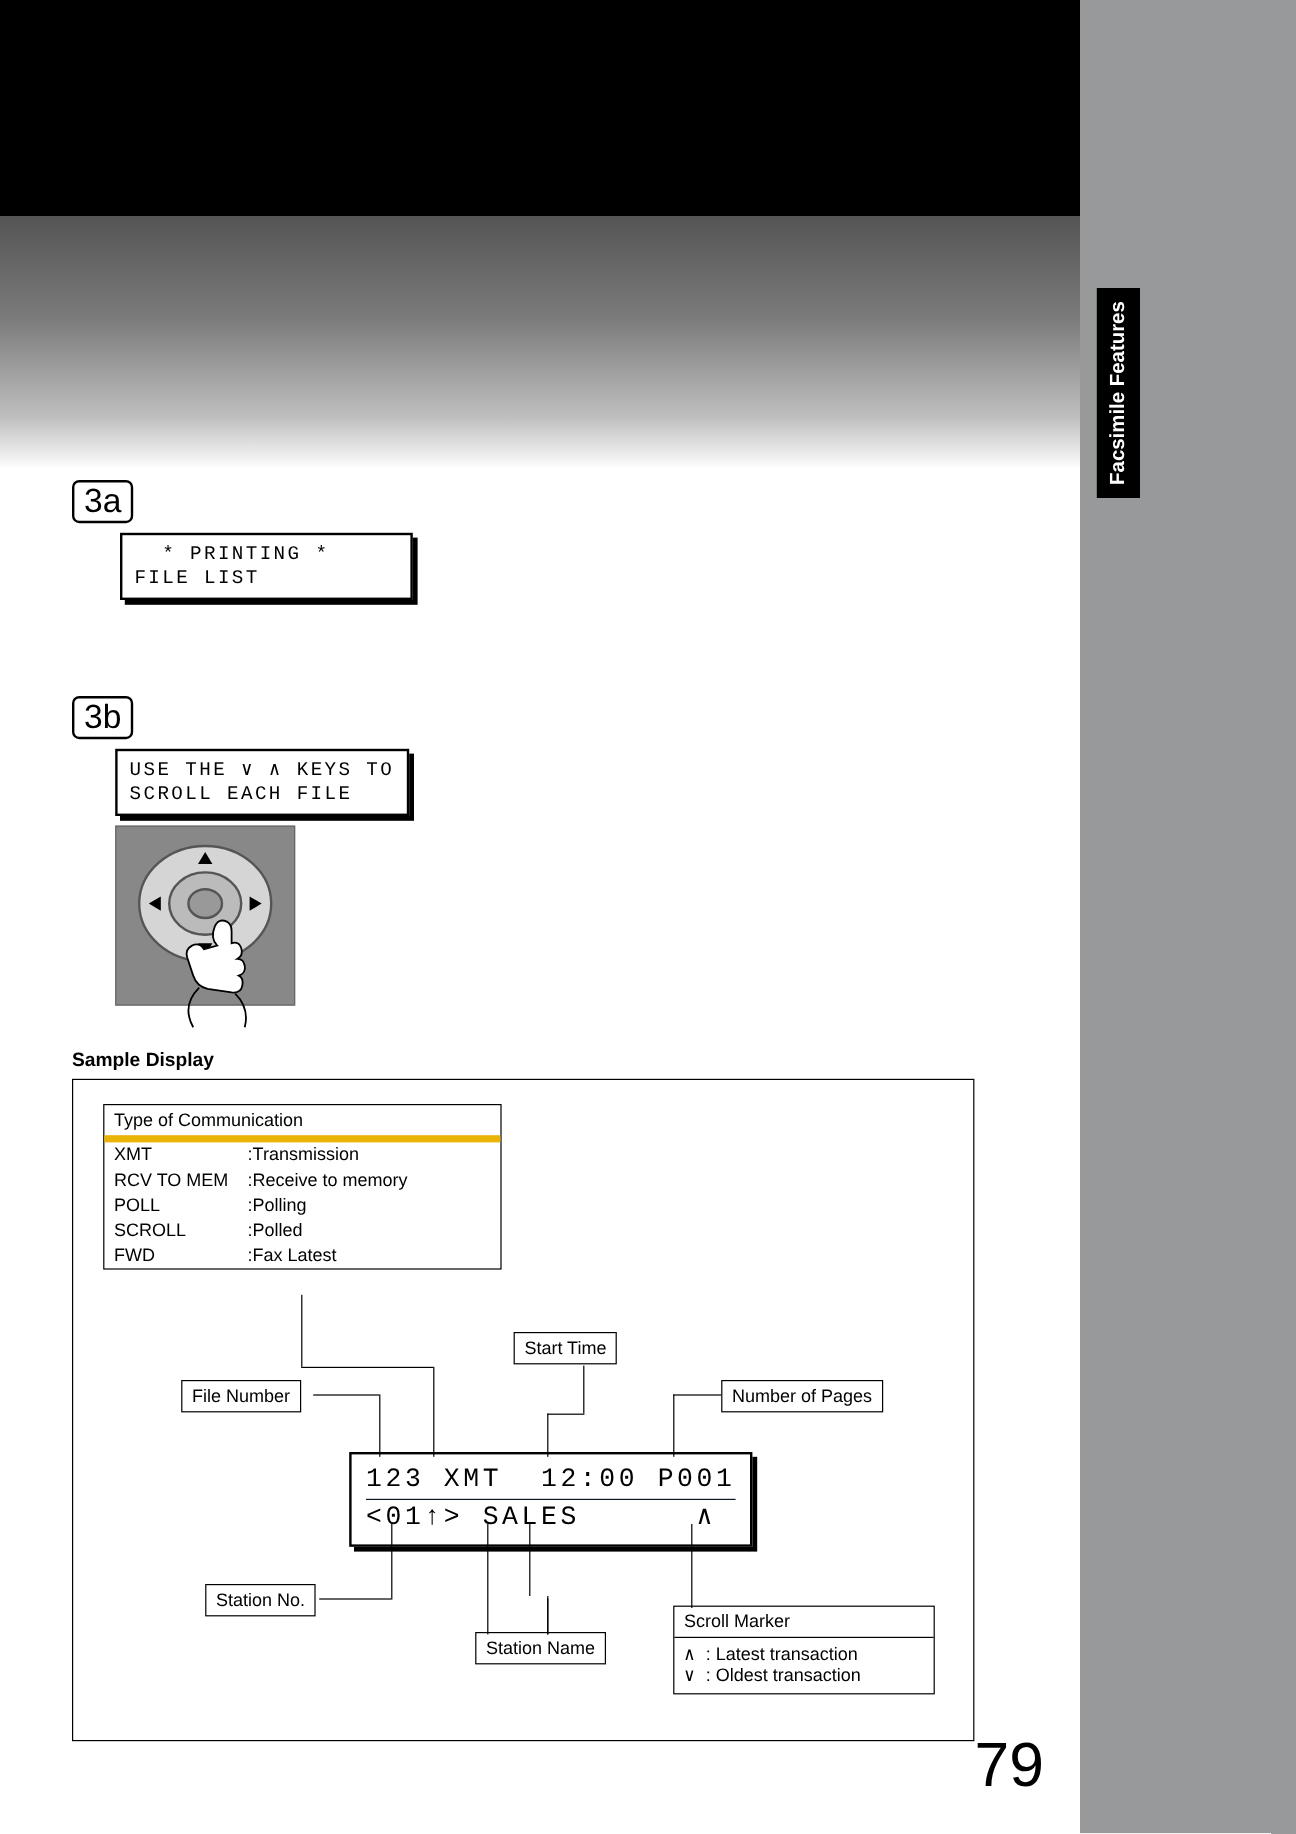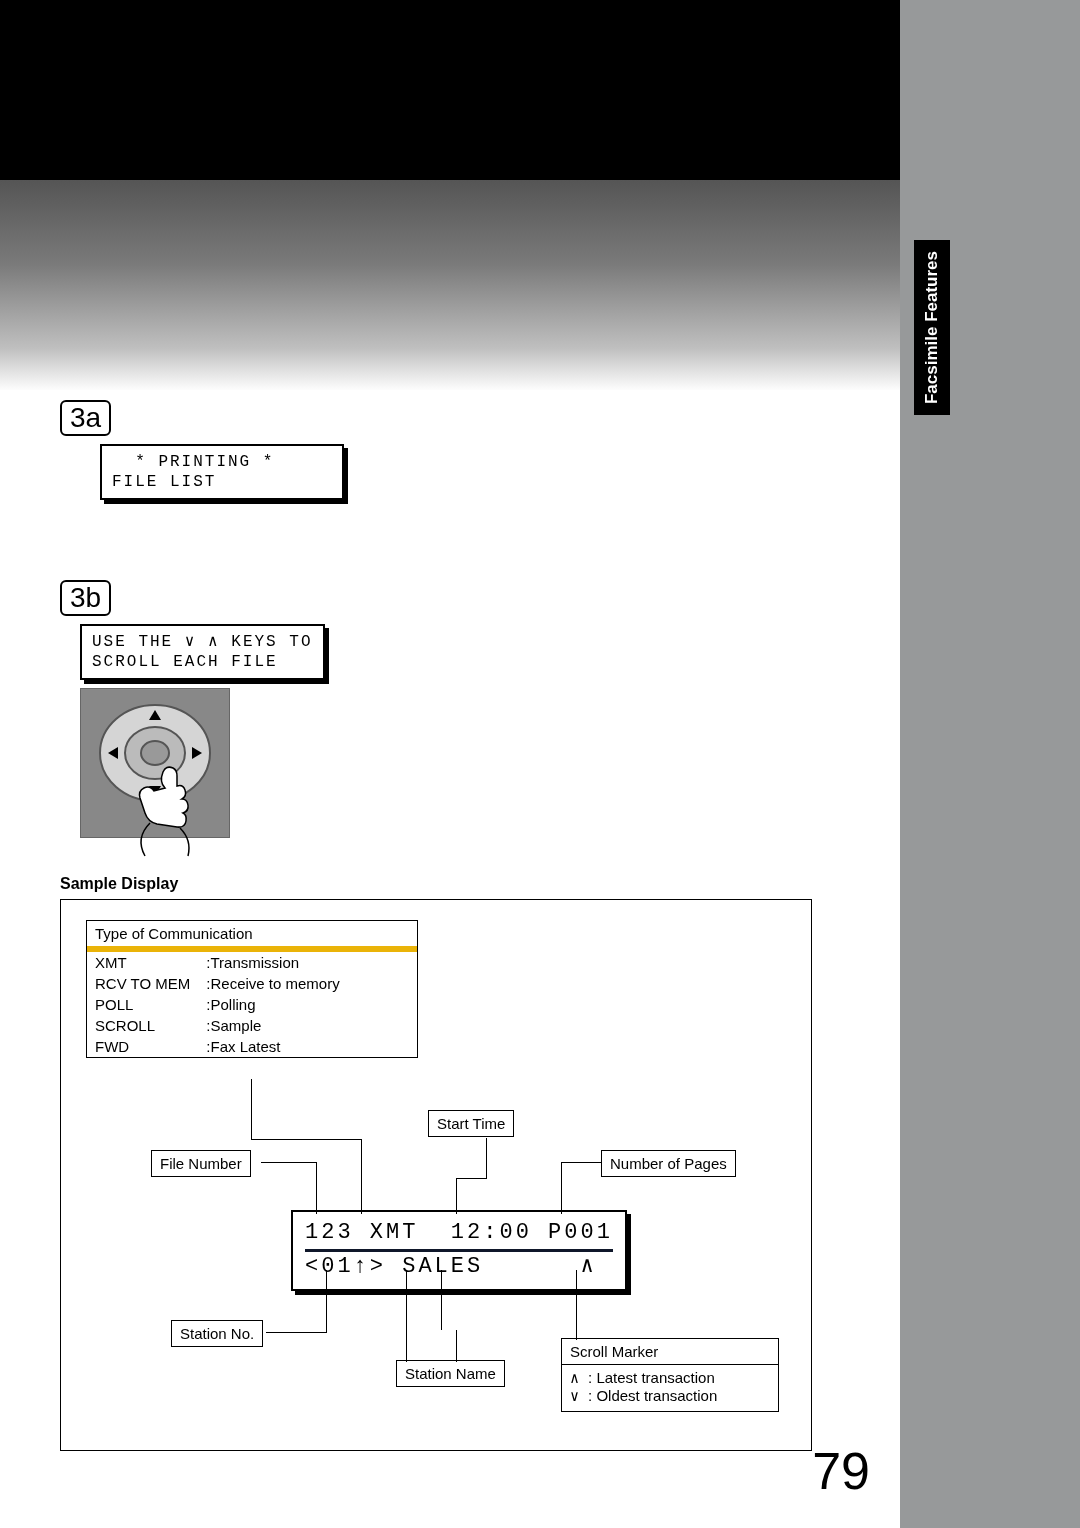--- a/index.html
+++ b/index.html
@@ -21,21 +21,21 @@
 .diagram{position:relative;border:1px solid #000;width:750px;height:550px;margin-top:6px}
 .diagram .box{position:absolute;border:1px solid #000;background:#fff;font-size:15px;padding:4px 8px;white-space:nowrap}
 .comm-box{position:absolute;left:25px;top:20px;width:330px;border:1px solid #000;font-size:15px}
 .comm-box .title{border-bottom:6px solid #eab308;padding:4px 8px}
 .comm-box table{border-collapse:collapse;font-size:15px}
 .comm-box td{padding:2px 8px;vertical-align:top}
 .scroll-box{position:absolute;border:1px solid #000;font-size:15px;padding:4px 8px 6px 8px}
 .display-box{position:absolute;border:2px solid #000;box-shadow:4px 4px 0 #000;background:#fff;font-family:"Courier New",monospace;font-size:22px;letter-spacing:3px;padding:6px 12px;line-height:1.4;white-space:pre}
 .connector{position:absolute;background:#000}
 .page-num{position:absolute;right:210px;bottom:27px;font-size:52px;font-family:Liberation Sans, sans-serif}
-.underline{border-bottom:3px solid #0f172a;display:inline-block}
+.underline{border-bottom:1px solid #0f172a;display:inline-block}
 </style>
 </head>
 <body>
 
 <div class="page">
   <div class="right-bar"></div>
   <div class="top-block"></div>
   <div class="fade-block"></div>
   <div class="side-tab">
       <span>Facsimile Features</span>
@@ -46,21 +46,21 @@
     <div>
       <span class="step-label">3a</span><br>
       <div style="margin-left:40px">
         <div class="lcd wide">  * PRINTING *
 FILE LIST</div>
       </div>
     </div>
 
     <div class="step-3b">
       <span class="step-label">3b</span><br>
-      <div style="margin-left:20px">
+      <div style="margin-left:36px">
         <div class="lcd">USE THE ∨ ∧ KEYS TO
 SCROLL EACH FILE</div>
         <div class="nav-pad">
           <div class="bg"></div>
           <svg viewBox="0 0 150 170">
             <ellipse cx="75" cy="65" rx="55" ry="48" fill="#d5d5d5" stroke="#555" stroke-width="2"></ellipse>
             <ellipse cx="75" cy="65" rx="30" ry="26" fill="#bbb" stroke="#555" stroke-width="2"></ellipse>
             <ellipse cx="75" cy="65" rx="14" ry="12" fill="#999" stroke="#555" stroke-width="2"></ellipse>
             <polygon points="75,22 69,32 81,32" fill="#000"></polygon>
             <polygon points="75,108 69,98 81,98" fill="#000"></polygon>
@@ -92,21 +92,21 @@
           <tr>
                 <td>RCV TO MEM</td>
                 <td>:Receive to memory</td>
               </tr>
           <tr>
                 <td>POLL</td>
                 <td>:Polling</td>
               </tr>
           <tr>
                 <td>SCROLL</td>
-                <td>:Sample</td>
+                <td>:Polled</td>
               </tr>
           <tr>
                 <td>FWD</td>
                 <td>:Fax Latest</td>
               </tr>
         </tbody>
           </table>
       </div>
 
       <div class="box" style="left:90px;top:250px">File Number</div>

